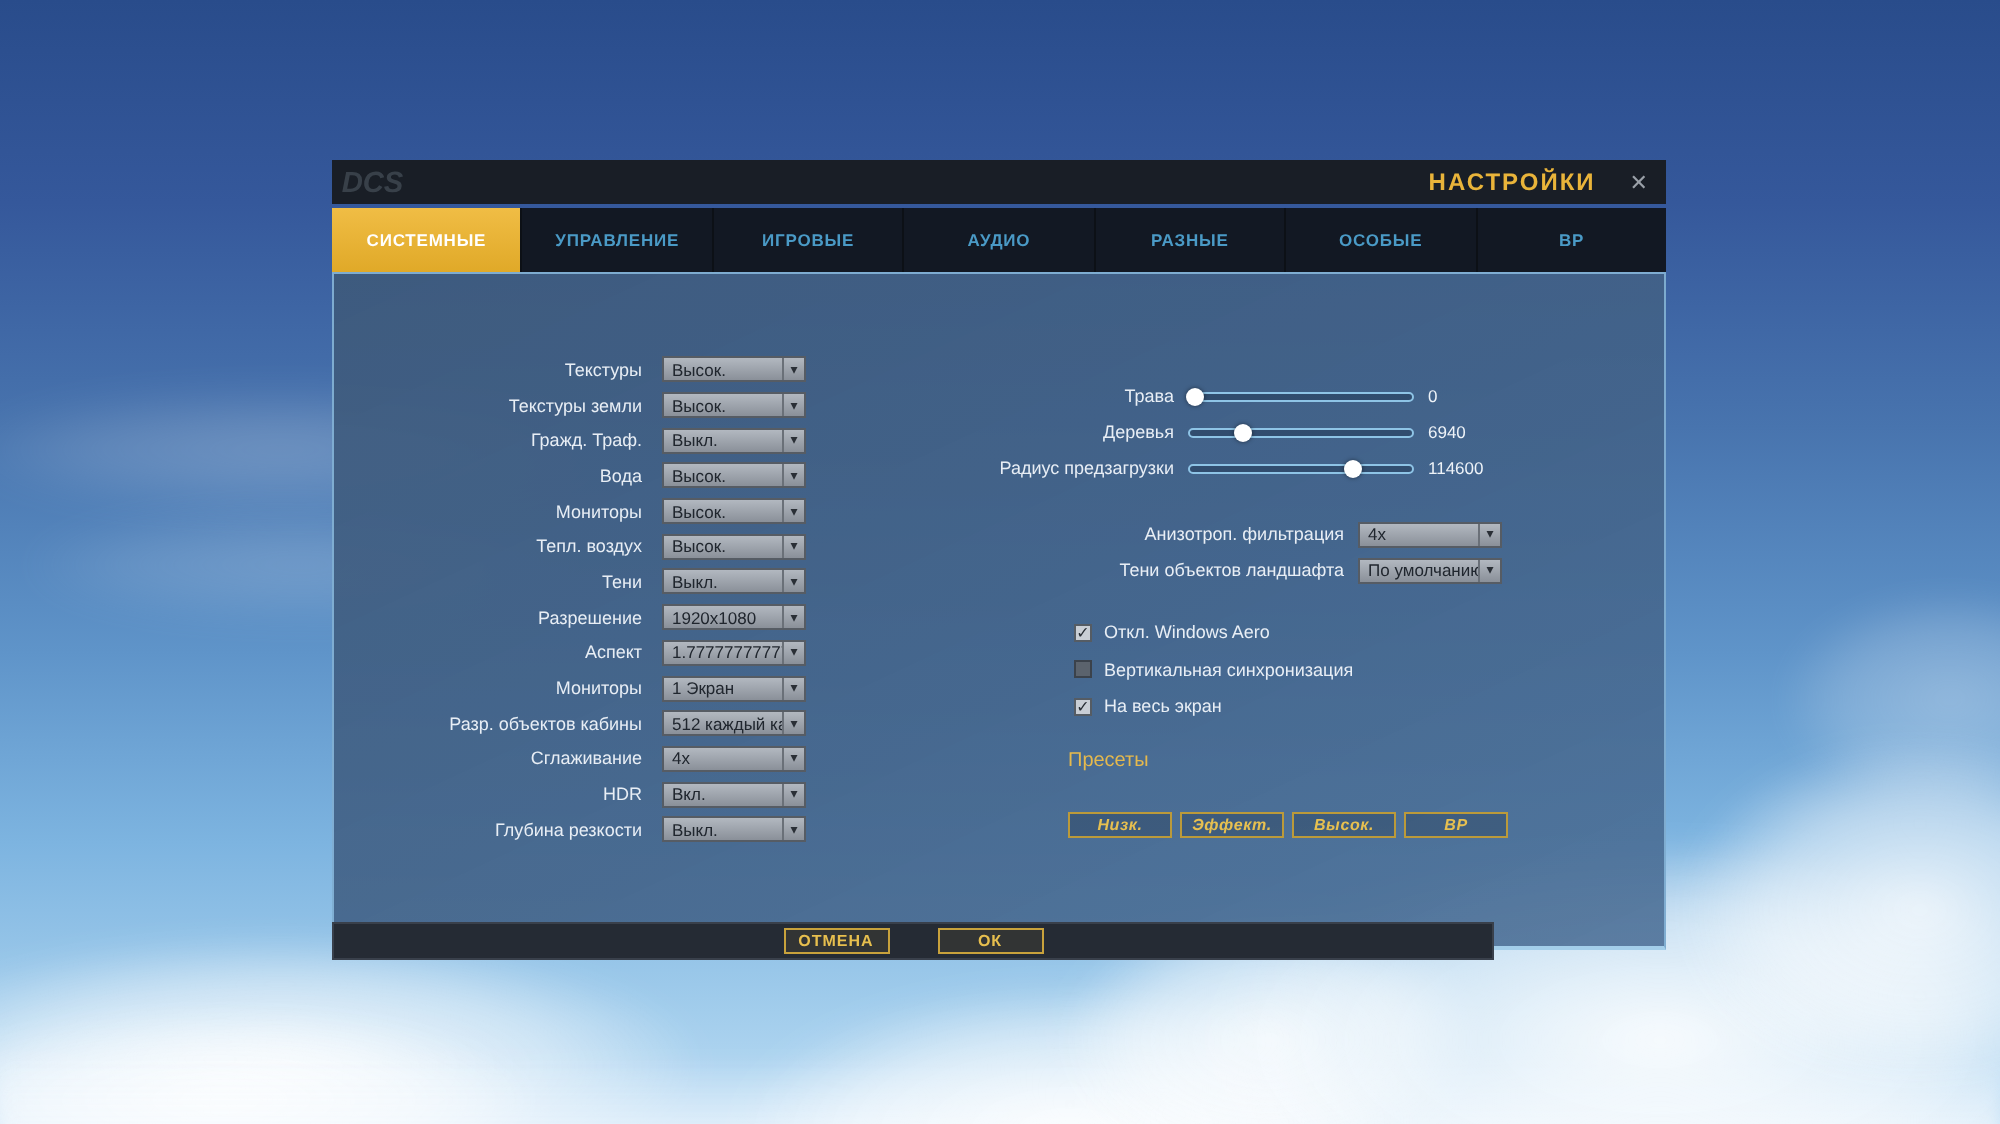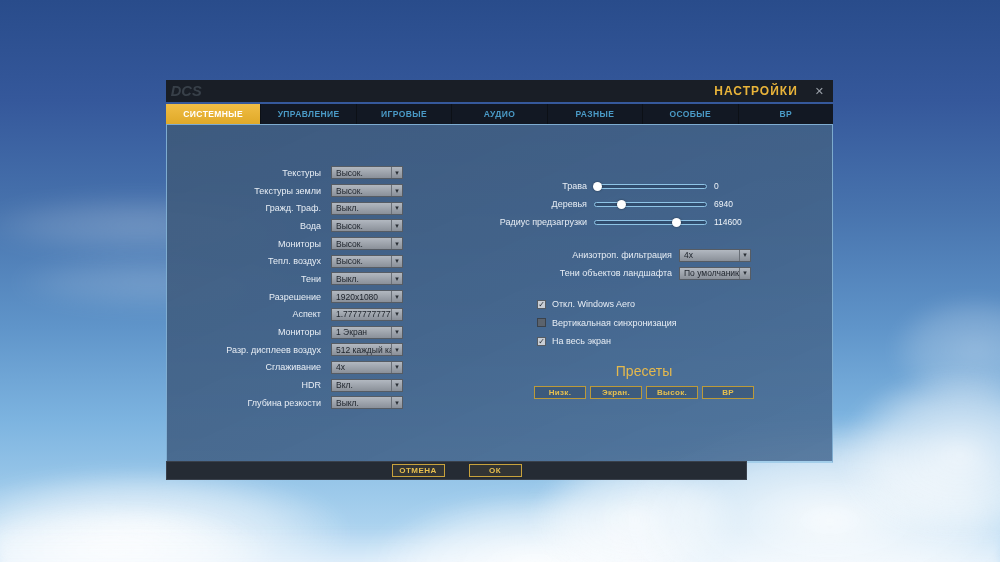--- a/index.html
+++ b/index.html
@@ -24,21 +24,21 @@
   .c10 { left:0px; top:528px; width:1000px; height:90px; opacity:.92; border-radius:0;
     background:linear-gradient(to bottom, rgba(255,255,255,0) 0%, rgba(250,252,255,0.85) 55%, rgba(240,248,255,0.95) 100%); filter:blur(4px); }
 
   
   .dialog { position:absolute; left:166px; top:80px; width:667px; }
   .titlebar { height:22px; background:#191e26; display:flex; align-items:center; padding:0 6px 0 4px; }
   .logo { width:52px; height:18px; opacity:.85; }
   .dlg-title { margin-left:auto; color:#e9b43a; font-size:12px; font-weight:bold; letter-spacing:1px;text-align:center; }
   .close { margin-left:14px; color:#9aa0a8; font-size:11px; font-weight:bold; cursor:pointer; padding:0 3px; }
 
-  .tabs { margin-top:2px; height:20px; display:flex; background:#121823; }
+  .tabs { margin-top:2px; height:32px; display:flex; background:#121823; }
   .tab { flex:1; display:flex; align-items:center; justify-content:center;
     color:#4a9ac6; font-size:8.5px; font-weight:bold; letter-spacing:.4px;
     border-left:1px solid #0c1016; cursor:pointer; }
   .tab:first-child { border-left:none; }
   .tab.active { background:linear-gradient(#f0bd45,#e0a928); color:#ffffff; }
 
   .body { position:relative; height:339px;
     background:linear-gradient(155deg, rgba(62,90,124,0.93) 0%, rgba(66,98,136,0.9) 55%, rgba(74,110,150,0.88) 100%);
     border:1px solid rgba(138,185,221,0.85); border-bottom:2px solid rgba(168,212,239,0.95); }
 
@@ -71,25 +71,25 @@
   
   .checks { position:absolute; left:370px; top:170px; }
   .crow { height:18.5px; display:flex; align-items:center; cursor:pointer; }
   .cb-box { width:9px; height:9px; background:#5b636d; border:1px solid #3b424b;
     font-size:8px; line-height:8px; text-align:center; color:#262c33; font-weight:bold; }
   .cb-box.checked { background:#c9ced5; border-color:#555c64; }
   .clabel { margin-left:6px; color:#e8eef5; font-size:9px; white-space:nowrap; }
 
   
   .presets { position:absolute; left:367px; top:238px; width:220px; }
-  .ptitle { text-align:center; color:#e5b94d; font-size:14px; margin-bottom:7px; }
+  .ptitle { text-align:left; color:#e5b94d; font-size:10px; margin-bottom:20px; }
   .pbtns { display:flex; gap:4px; }
   .pbtn { flex:1; height:13px; background:rgba(14,24,38,0.22); border:1px solid #bb9a3a;
     color:#e7c050; font-size:8px; font-weight:bold; display:flex; align-items:center; justify-content:center;
-    cursor:pointer; letter-spacing:.3px; }
+    cursor:pointer; letter-spacing:.3px;font-style:italic; }
 
   
   .footer { position:absolute; left:166px; top:461px; width:581px; height:19px;
     background:#252b34; border:1px solid #39404b; display:flex; align-items:center; justify-content:center; gap:24px; }
   .fbtn { width:53px; height:13px; background:rgba(233,179,53,0.07); border:1px solid #c8a23c;
     color:#e7bf4e; font-size:8px; font-weight:bold; display:flex; align-items:center; justify-content:center;
     cursor:pointer; letter-spacing:.5px; }
 </style>
 </head>
 <body>
@@ -192,21 +192,21 @@
             </div>
         </div>
         <div class="frow">
           <span class="flabel">Мониторы</span>
           <div class="dd">
               <span class="ddv">1 Экран</span>
               <span class="arr">▾</span>
             </div>
         </div>
         <div class="frow">
-          <span class="flabel">Разр. дисплеев воздух</span>
+          <span class="flabel">Разр. объектов кабины</span>
           <div class="dd">
               <span class="ddv">512 каждый кадр</span>
               <span class="arr">▾</span>
             </div>
         </div>
         <div class="frow">
           <span class="flabel">Сглаживание</span>
           <div class="dd">
               <span class="ddv">4x</span>
               <span class="arr">▾</span>
@@ -281,21 +281,21 @@
         <div class="crow">
           <span class="cb-box checked">✓</span>
           <span class="clabel">На весь экран</span>
         </div>
       </div>
 
       <div class="presets">
         <div class="ptitle">Пресеты</div>
         <div class="pbtns">
           <div class="pbtn">Низк.</div>
-          <div class="pbtn">Экран.</div>
+          <div class="pbtn">Эффект.</div>
           <div class="pbtn">Высок.</div>
           <div class="pbtn">ВР</div>
         </div>
       </div>
 
     </div>
   </div>
 
   <div class="footer">
     <div class="fbtn">ОТМЕНА</div>

